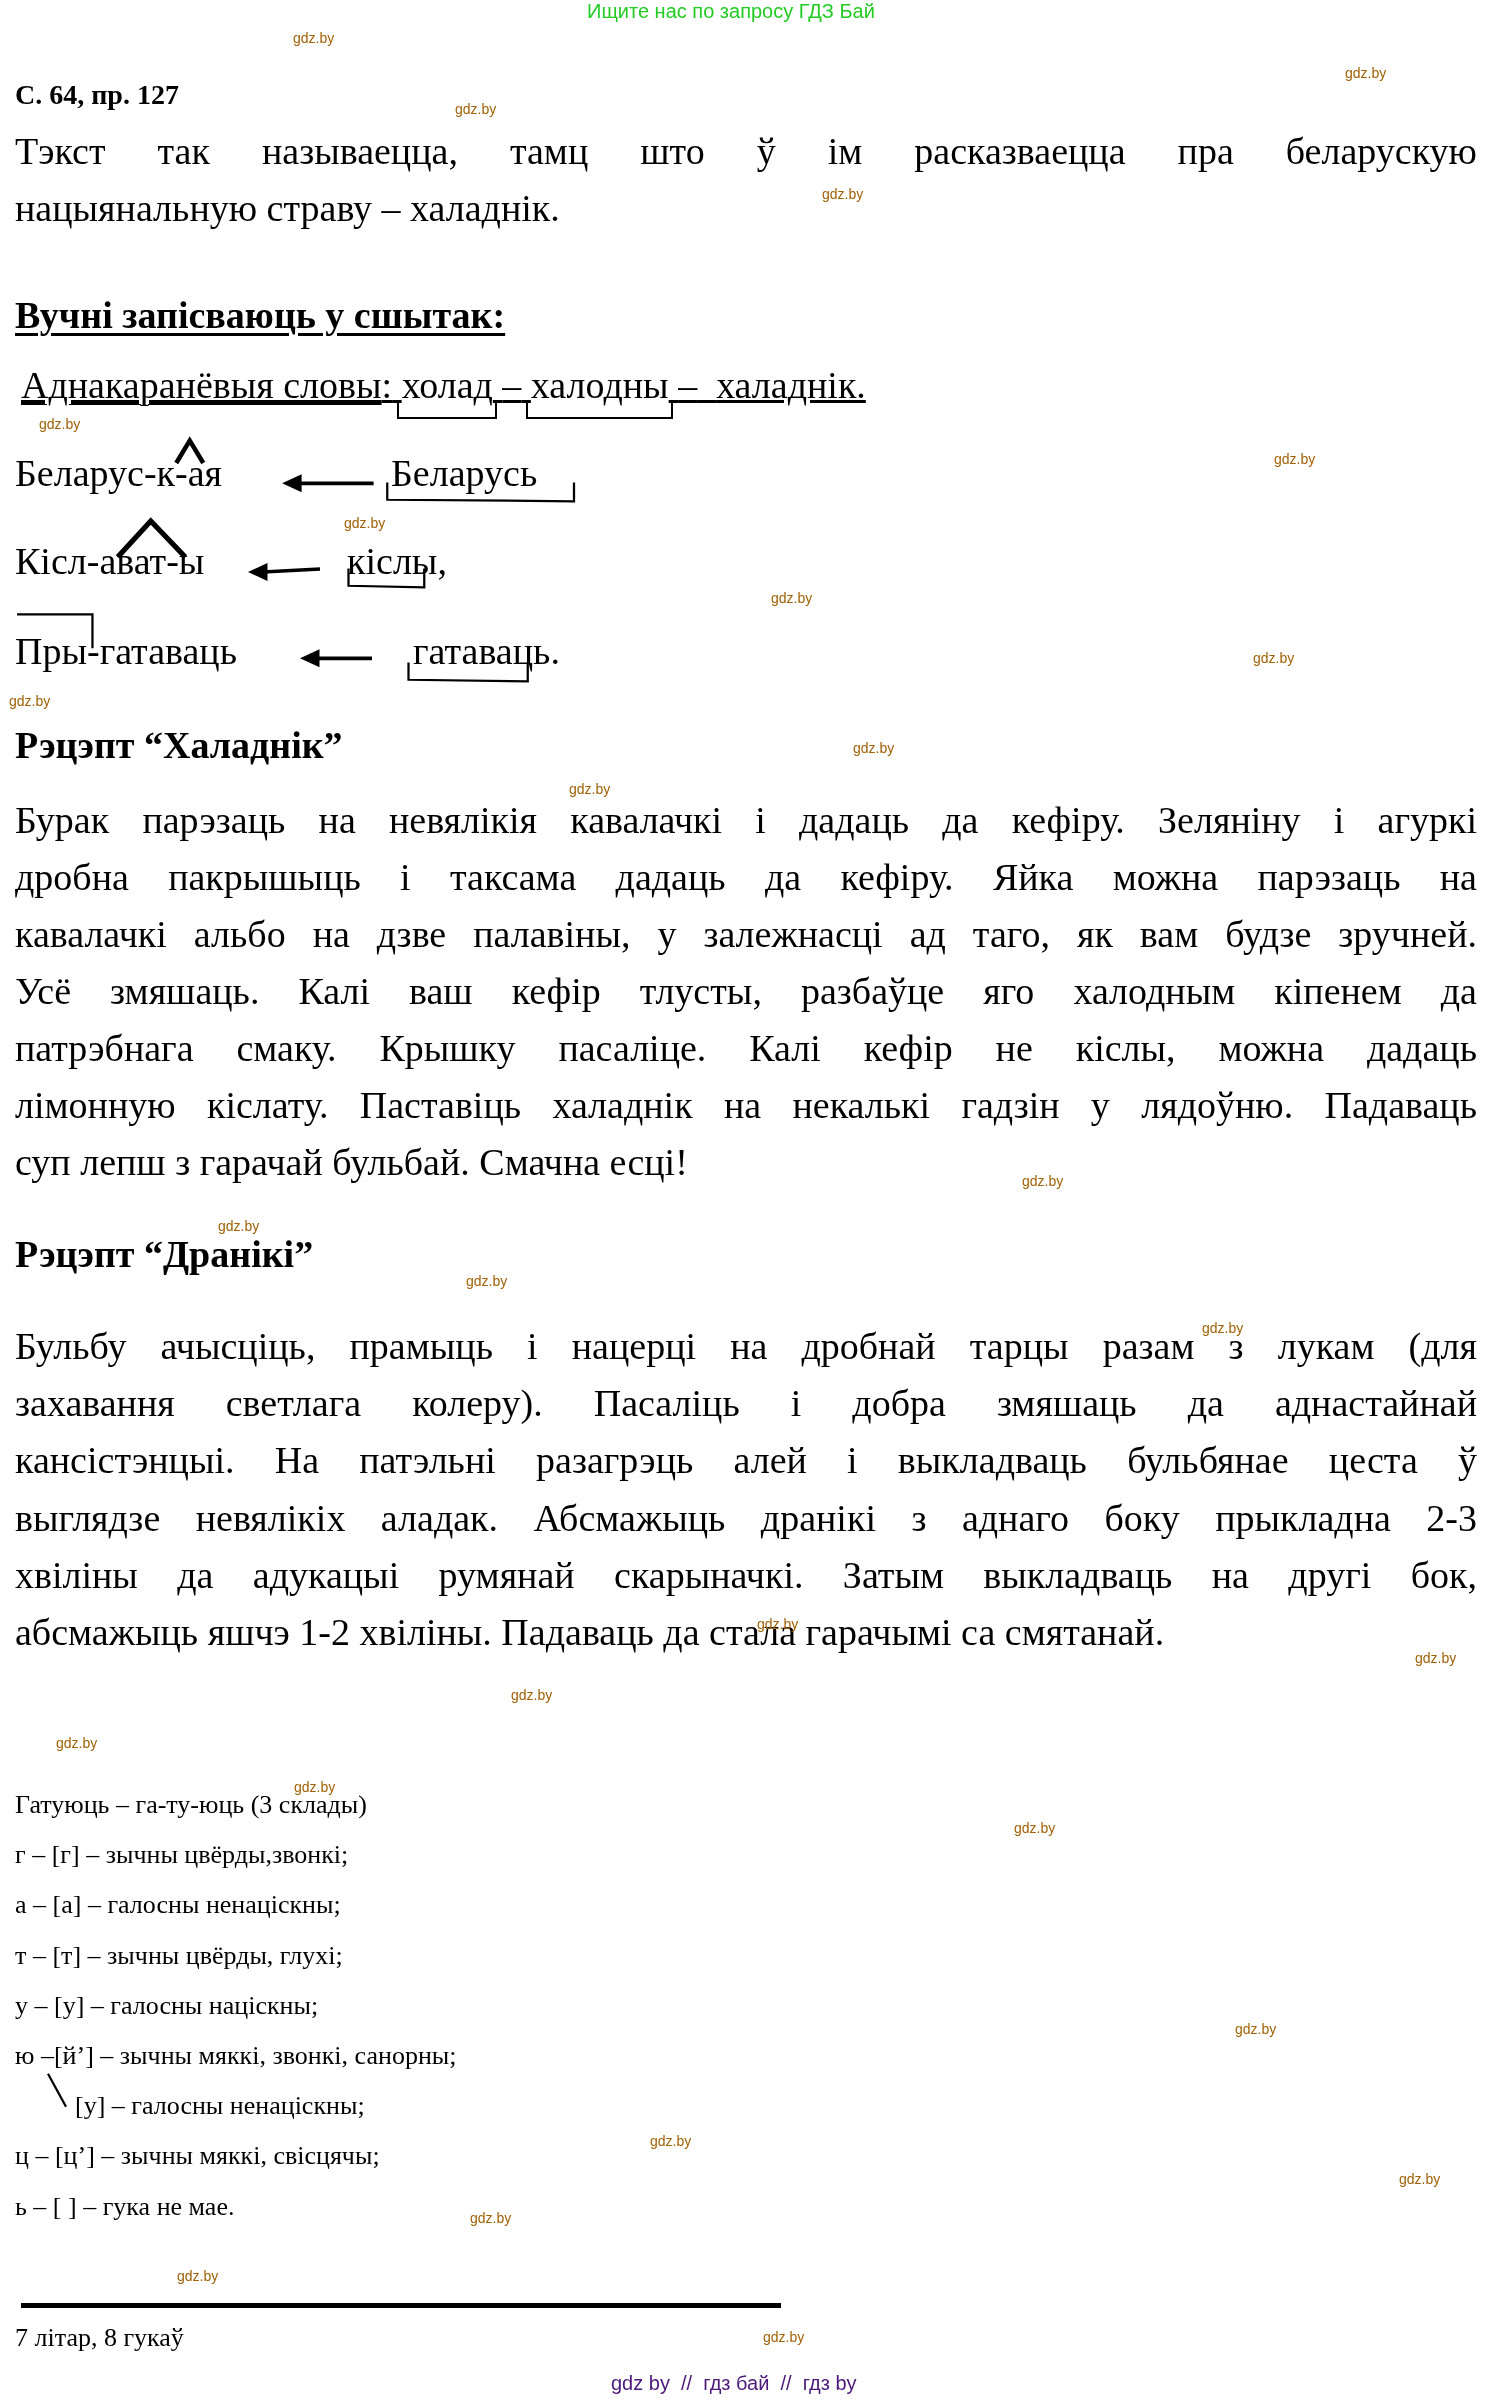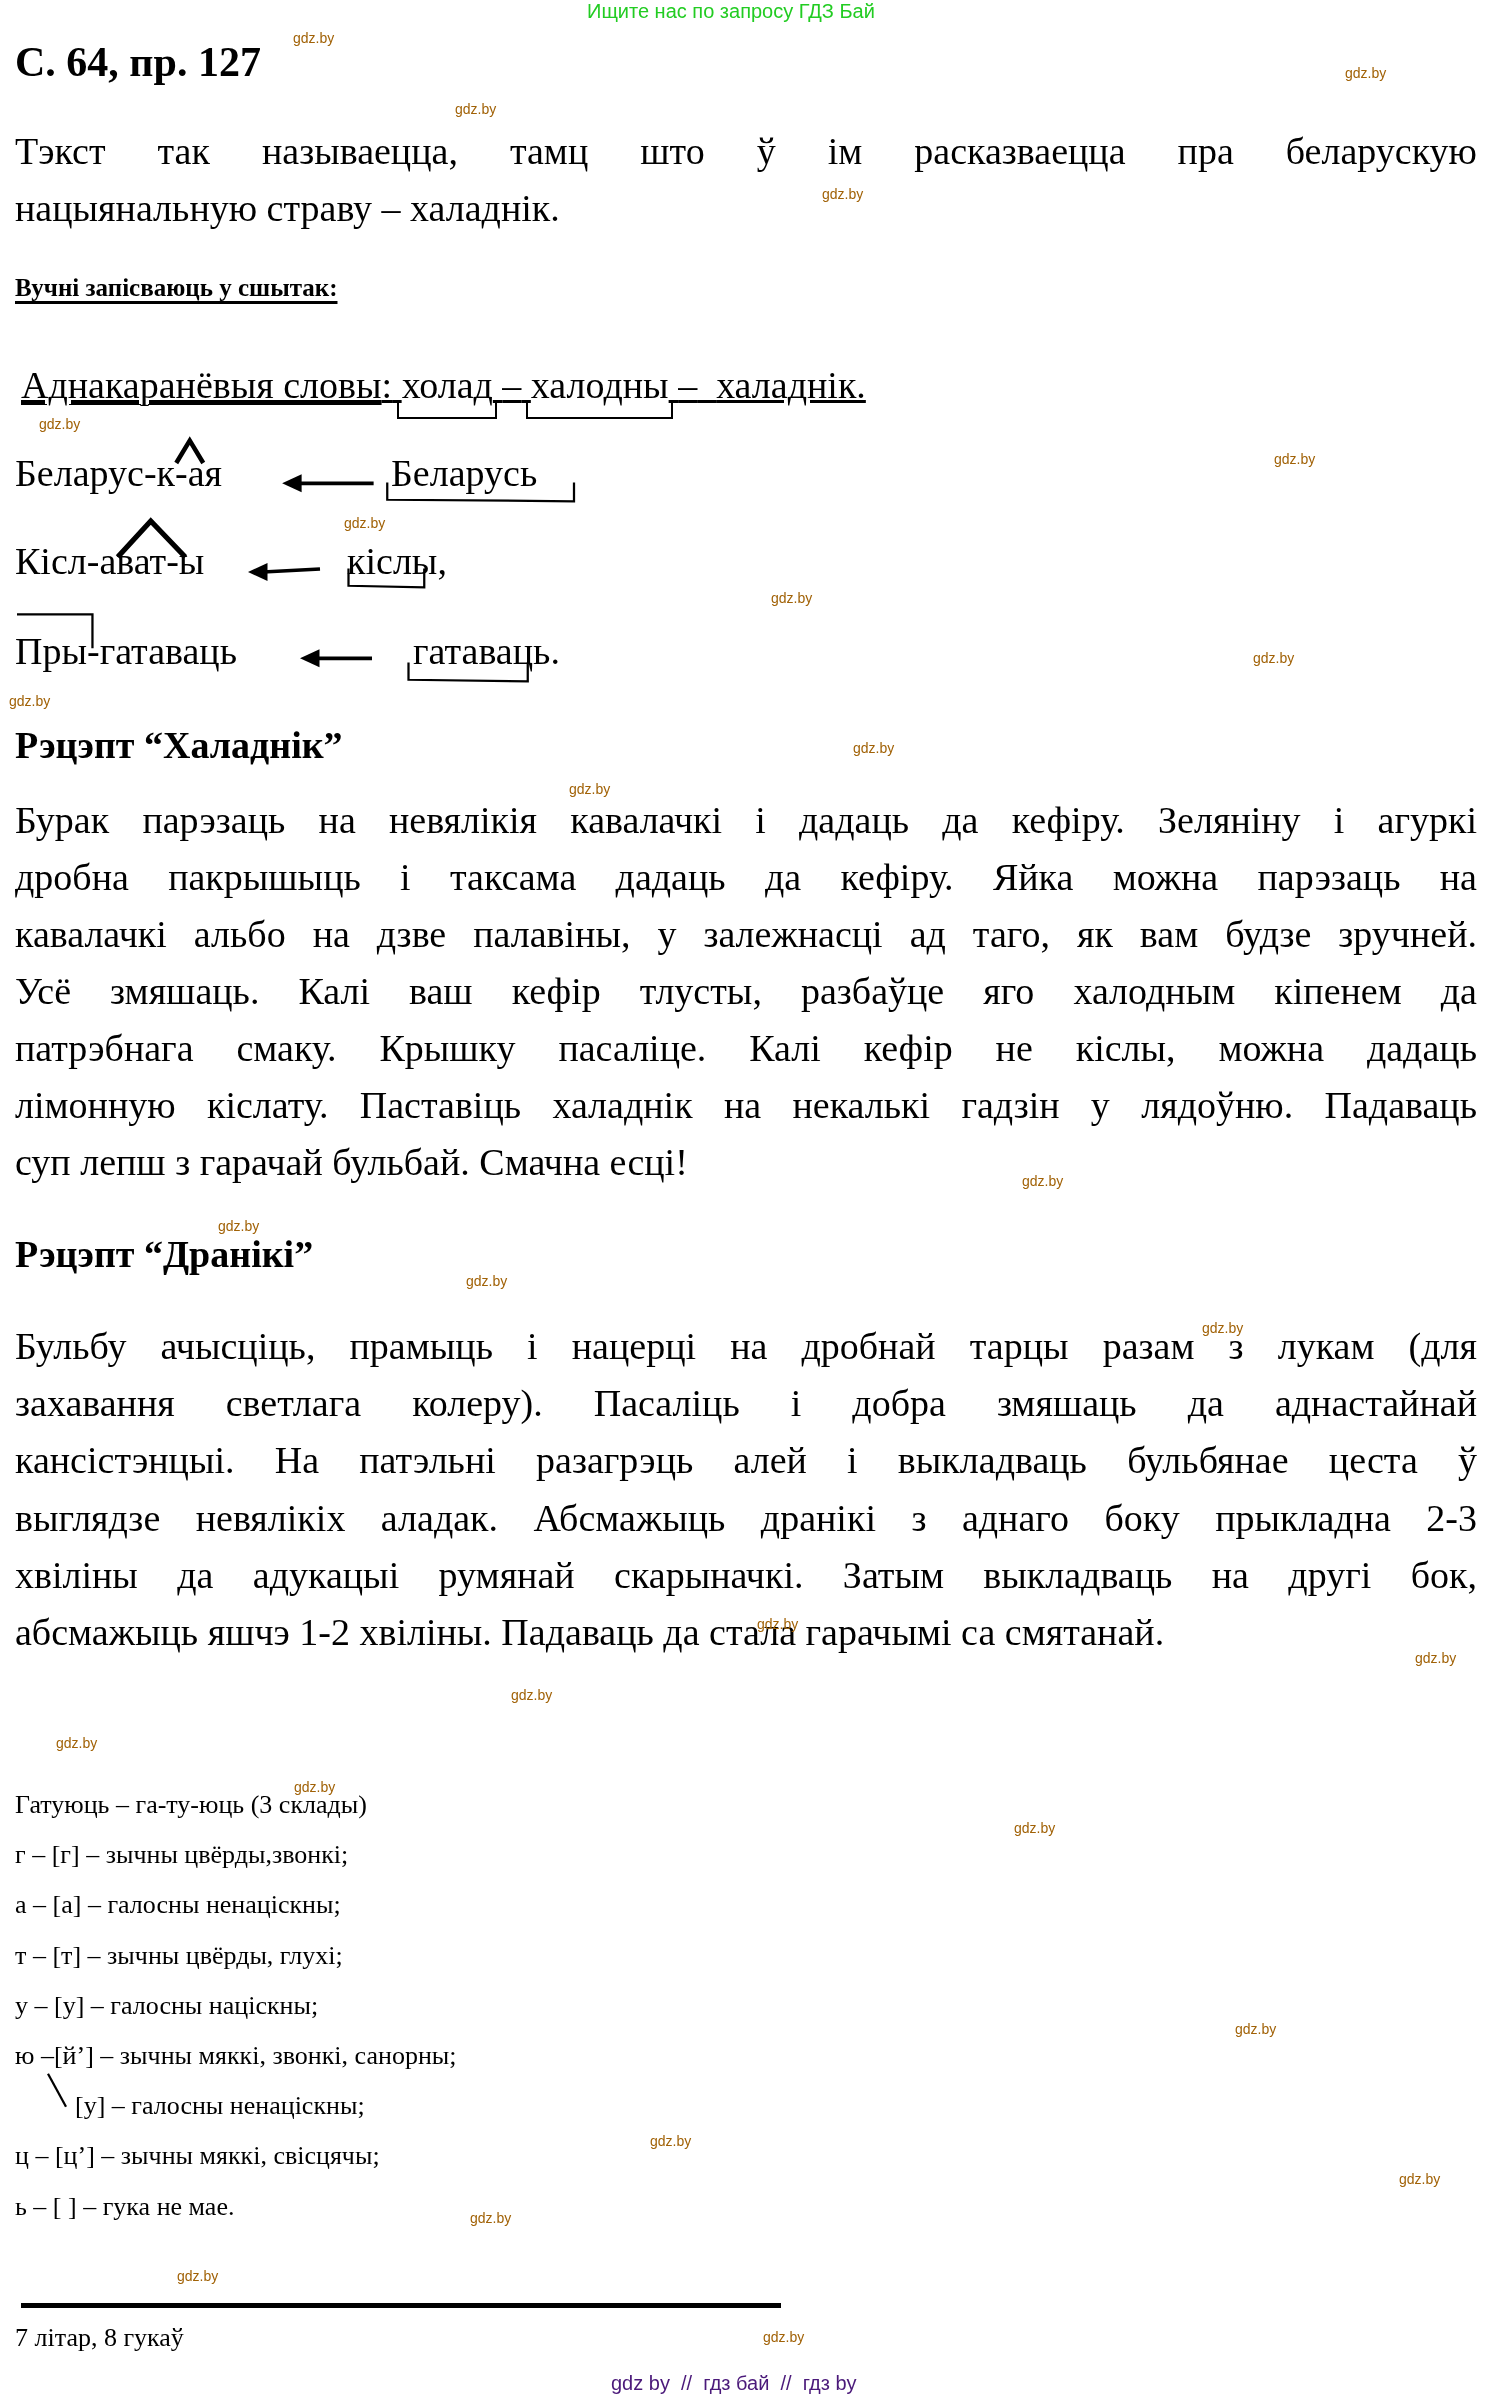--- a/index.html
+++ b/index.html
@@ -2,24 +2,24 @@
 <html style="font-size:12px"><head>
 <meta charset="utf-8">
 <style>
   html, body { margin: 0; padding: 0; background: #ffffff; }
   body { width: 1505px; height: 2401px; position: relative; overflow: hidden;
          font-family: "Liberation Serif", "DejaVu Serif", serif; color: #000; }
   .abs { position: absolute; white-space: nowrap; }
   .banner { font-family: "Liberation Sans", "DejaVu Sans", sans-serif; font-size: 20px; }
   .wm { position: absolute; font-family: "Liberation Sans", "DejaVu Sans", sans-serif;
         font-size: 14px; color: #a16207; white-space: nowrap; }
-  .title { font-size: 42px; font-weight: bold; }
+  .title { font-size: 28px; font-weight: bold; margin-top: 41px; }
   .body-line { font-size: 38px; line-height: 45px; }
   .justify { left: 15px; width: 1462px; text-align: justify; text-align-last: justify; }
-  .heading-u { font-size: 25px; font-weight: bold; text-decoration: underline; text-decoration-thickness: 3px; text-underline-offset: 4.5px; }
+  .heading-u { font-size: 38px; font-weight: bold; text-decoration: underline; text-decoration-thickness: 3px; text-underline-offset: 4.5px; margin-top: 19px; }
   .heading-b { font-size: 38px; font-weight: bold; }
   .phon { font-size: 26px; line-height: 45px; }
   .u-line { text-decoration: underline; text-underline-offset: 4.5px; text-decoration-thickness: 2.3px; }
   .root-mark { display: inline-block; position: relative; }
   .root-mark::after { content: ""; position: absolute; left: -4.5px; right: -4.5px; bottom: -10.5px;
                       height: 16.5px; border: 2.3px solid #000; border-top: none; }
   svg.mark { position: absolute; overflow: visible; }
   .rule { position: absolute; left: 21px; top: 2303px; width: 760px; height: 4.5px; background: #000; }
 </style>
 </head>

